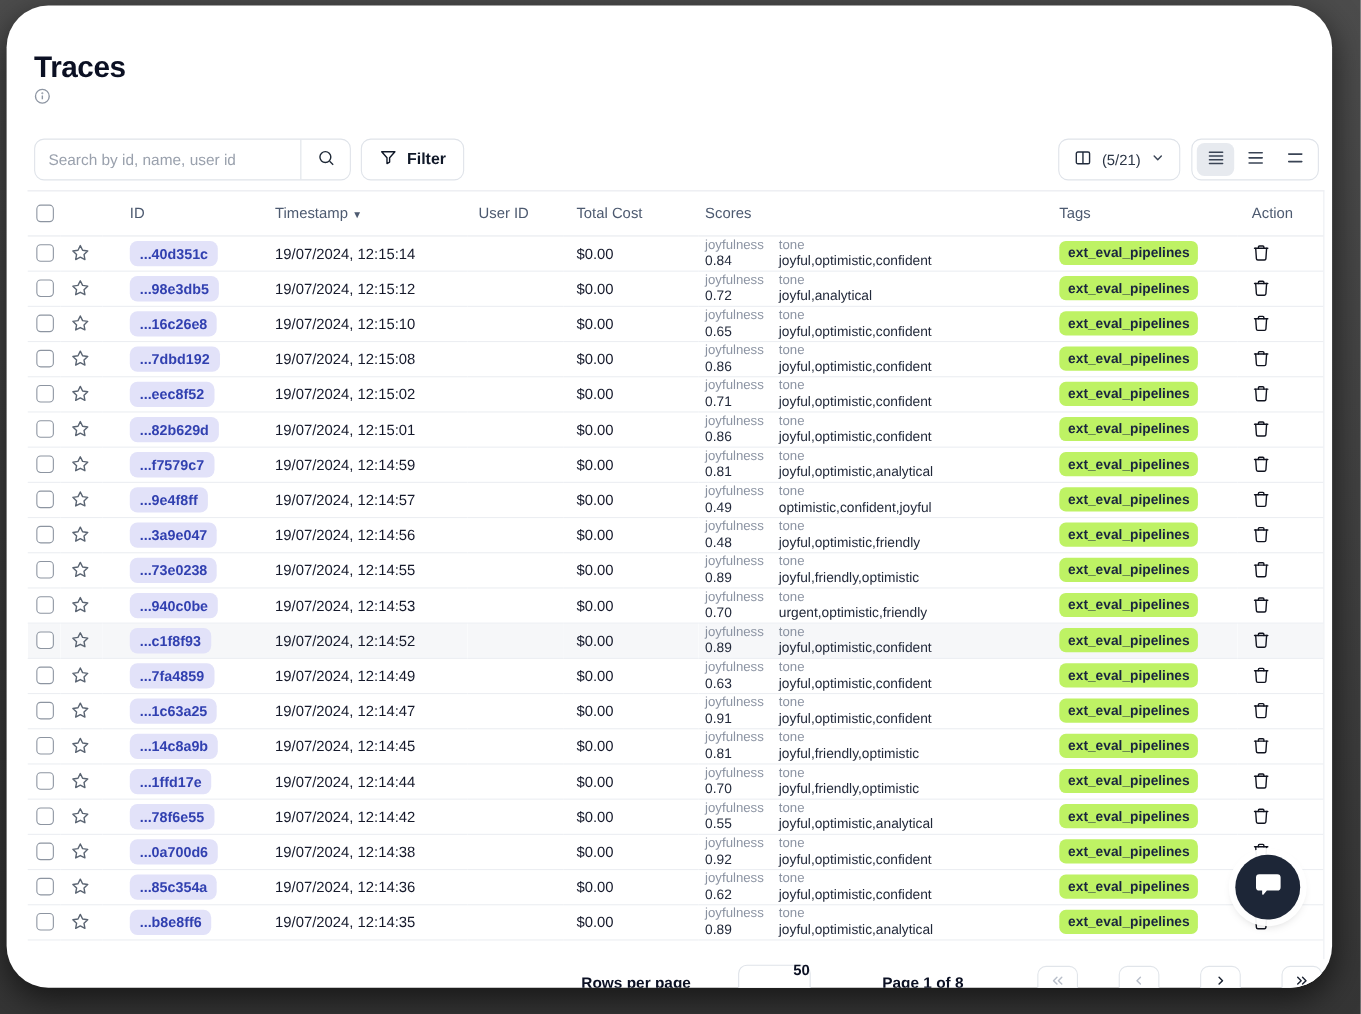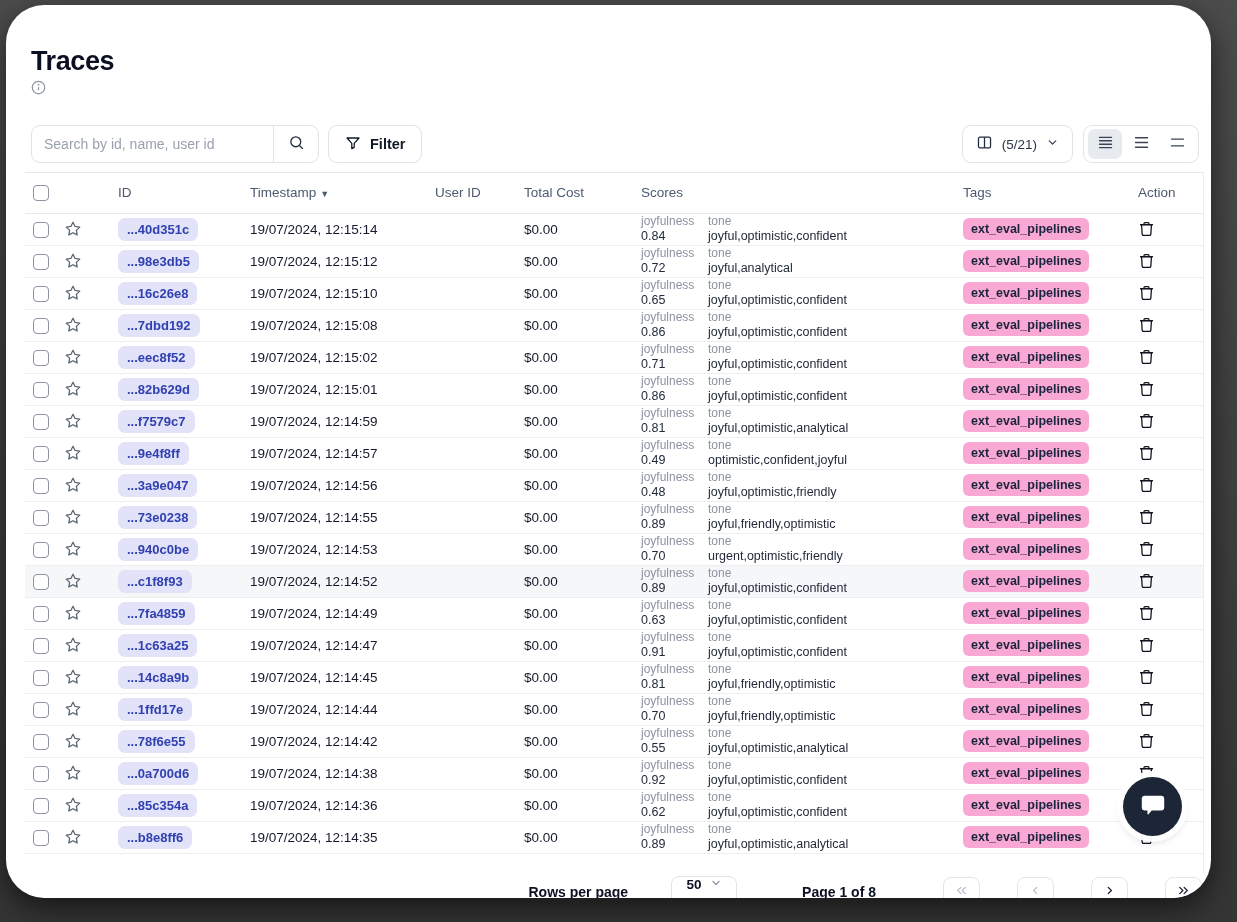--- a/index.html
+++ b/index.html
@@ -74,30 +74,30 @@
   td.c-user { padding-left:10px; font-size:13.5px; color:#15192b; }
   td.c-cost { padding-left:12px; font-size:13.5px; color:#15192b; }
   td.c-scores { padding-left:6px; }
   .scores { display:flex; }
   .score { display:flex; flex-direction:column; justify-content:center; line-height:15px; }
   .score:first-child { width:67px; flex:none; }
   .s-label { font-size:12px; color:#8b93a2; }
   .s-val { font-size:12.5px; color:#232a3b; }
   td.c-tags { padding-left:13px; }
   .tag-badge {
-    display:inline-block; background:#f9a8d4; color:#19243e; font-weight:600; font-size:12.5px;
+    display:inline-block; background:#bef264; color:#19243e; font-weight:600; font-size:12.5px;
     padding:4px 8px; border-radius:6px; cursor:pointer;
   }
   td.c-act { padding-left:13px; color:#10131f; }
   .trash-btn { cursor:pointer; display:block; }
 
   
   .footer { height:40px; display:flex; align-items:center; justify-content:flex-end; margin-top:1px; padding-right:2px;gap:31px; }
   .rpp-label { font-size:14px; font-weight:600; color:#0b1023; margin-right:12px; }
-  .rpp-select { width:66px; height:32px; border:1px solid #dfe3e9; border-radius:8px; display:flex; align-items:flex-start; justify-content:center; gap:8px; font-size:13.5px; font-weight:600; color:#0b1023; cursor:pointer; background:#fff;}
+  .rpp-select { width:66px; height:32px; border:1px solid #dfe3e9; border-radius:8px; display:flex; align-items:flex-end; justify-content:center; gap:8px; font-size:13.5px; font-weight:600; color:#0b1023; cursor:pointer; background:#fff;flex-direction:column;}
   .page-label { font-size:14px; font-weight:600; color:#0b1023; margin:0 30px 0 34px; }
   .pg-btn { width:37px; height:31px; border:1px solid #e1e5ea; border-radius:8px; background:#fff; display:flex; align-items:center; justify-content:center; cursor:pointer; margin-left:6px; color:#1c2433;}
   .pg-btn.disabled { color:#b9bfca; cursor:default; }
 
   
   .chat-fab {
     position:absolute; left:1117px; top:772px; width:59px; height:59px; border-radius:50%;
     background:#1d2637; display:flex; align-items:center; justify-content:center; cursor:pointer;
     box-shadow:0 0 0 6px rgba(255,255,255,.95), 0 4px 10px rgba(0,0,0,.25); z-index:5;
   }

